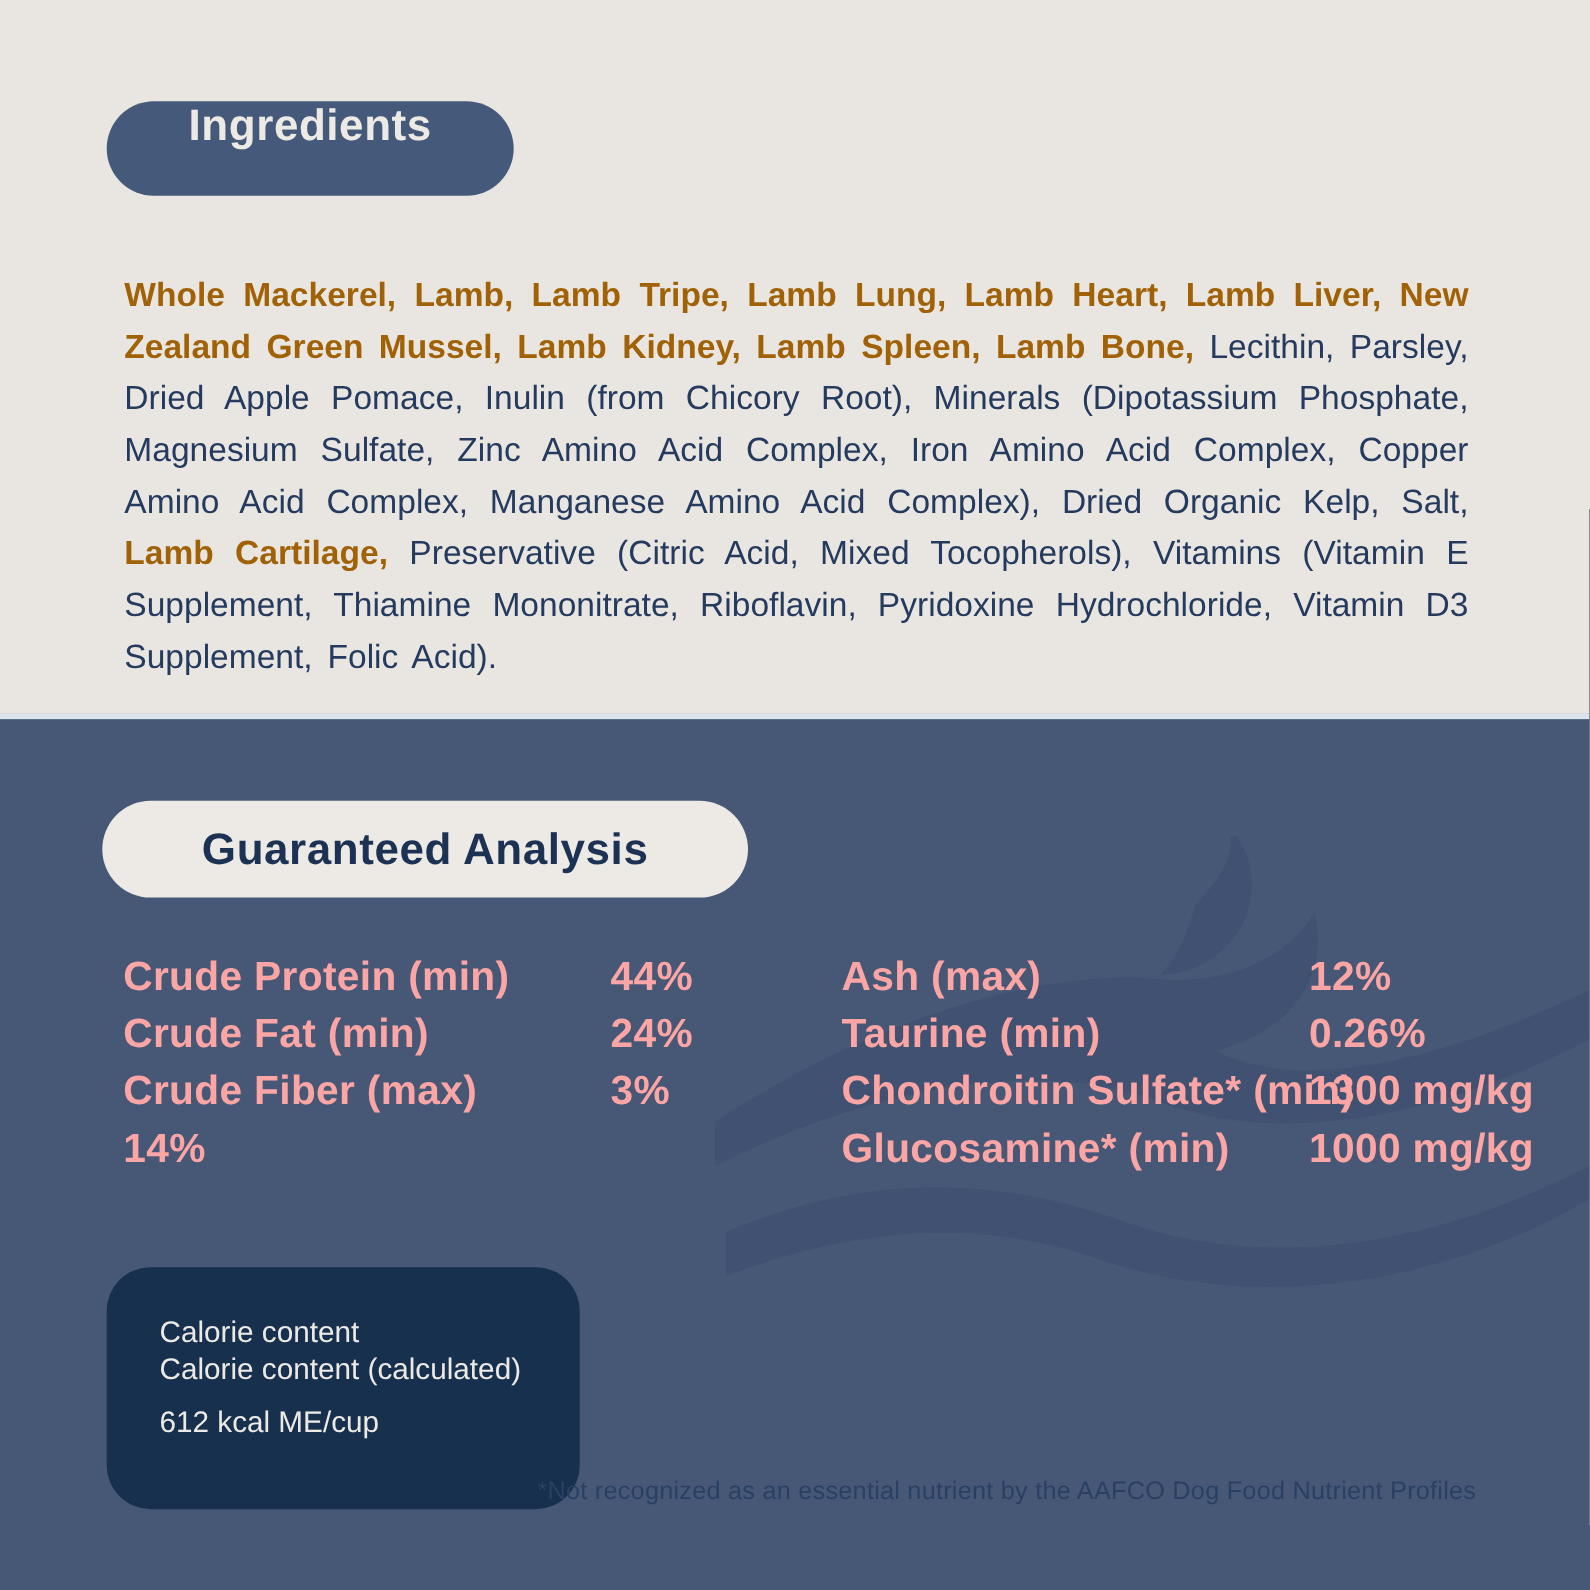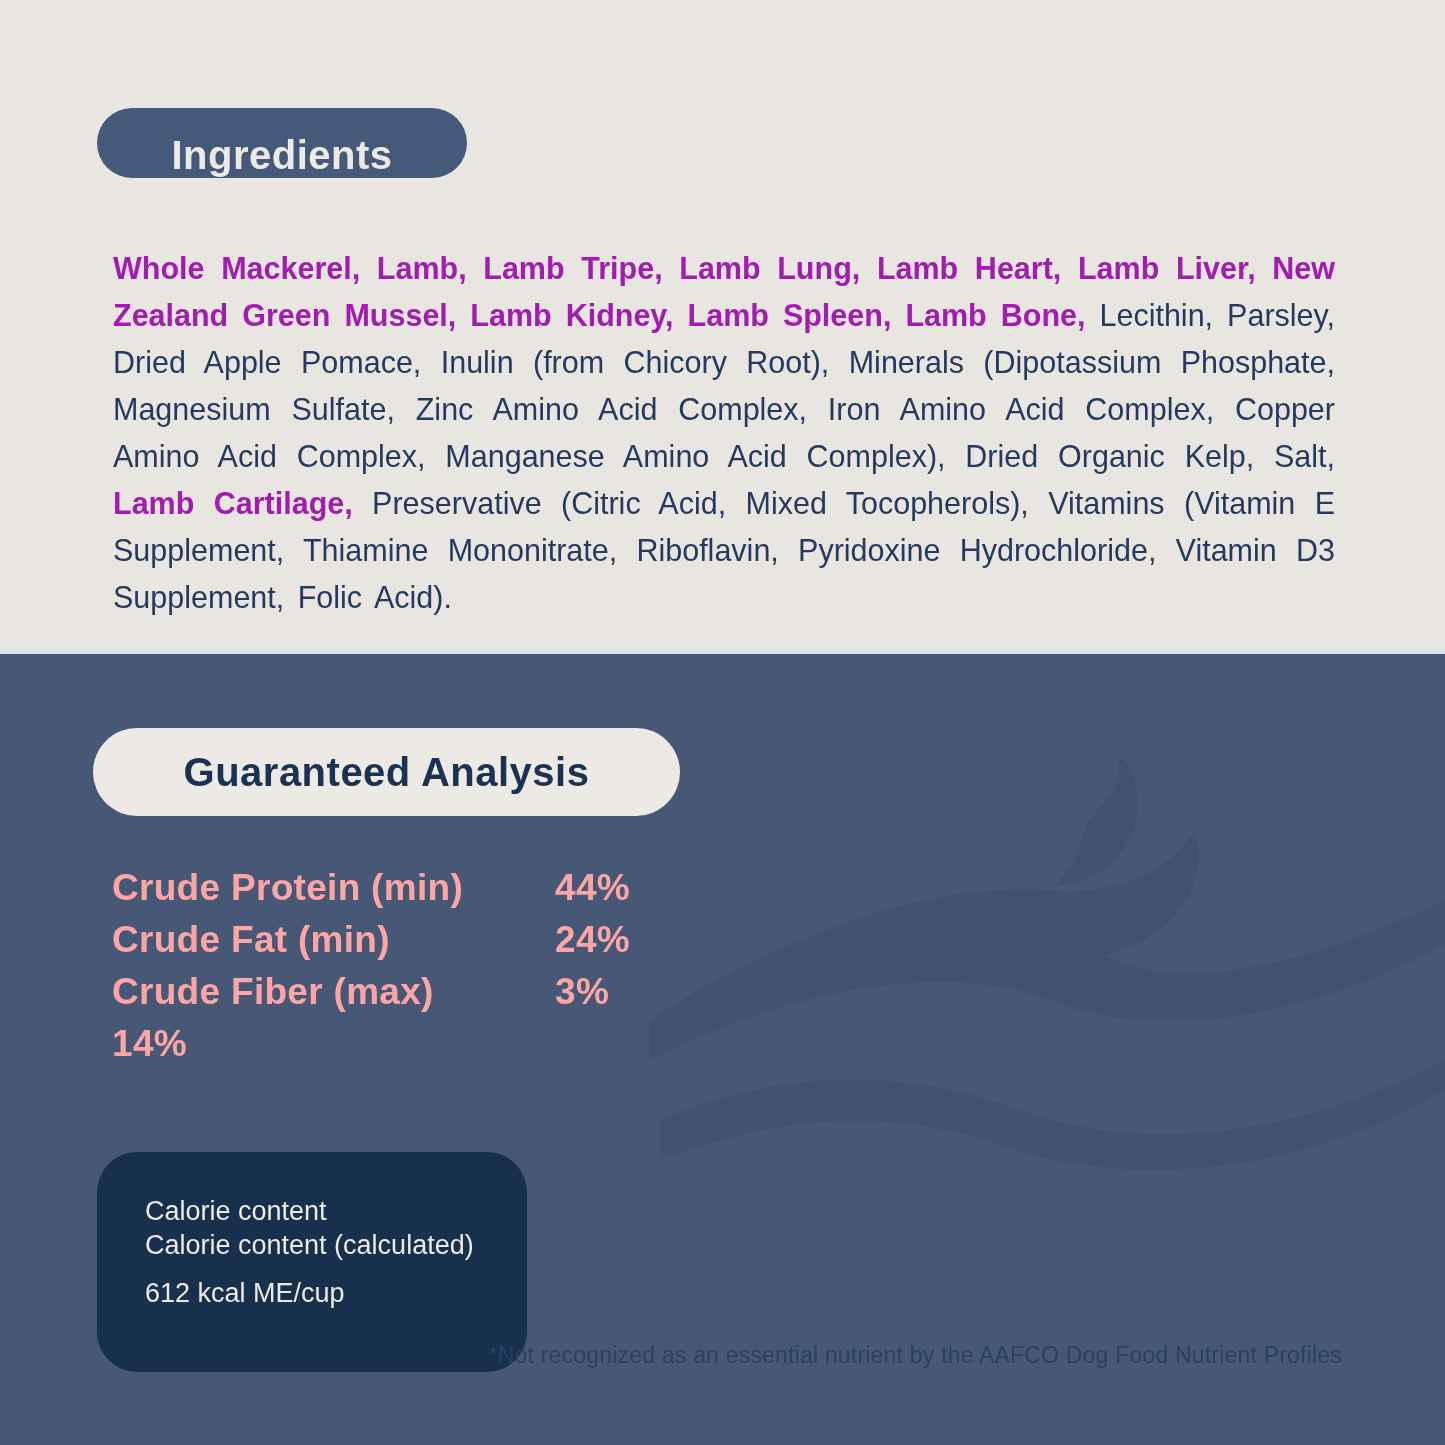--- a/index.html
+++ b/index.html
@@ -13,35 +13,35 @@
   
   .section-top{
     position:absolute;left:0;top:0;width:1445px;height:649px;
     background:#e9e6e1;
   }
   .section-divider{
     position:absolute;left:0;top:649px;width:1445px;height:5px;
     background:#dbe4ee;
   }
   .badge-dark{
-    position:absolute;left:97px;top:92px;width:370px;height:70px;
+    position:absolute;left:97px;top:92px;width:370px;height:86px;
     background:#45597a;border-radius:45px;
-    display:flex;align-items:flex-end;justify-content:center;margin-top:16px;
+    display:flex;align-items:flex-start;justify-content:center;
   }
   .badge-dark span{
     color:#edeae5;font-size:40px;font-weight:bold;letter-spacing:.5px;
   }
   .ingredients-text{
     position:absolute;left:113px;top:214px;width:1222px;
     font-size:30.5px;line-height:47px;
     text-align:justify;
     color:#243a5e;
     word-spacing:5px;
   }
-  .ingredients-text b{color:#a21caf;}
+  .ingredients-text b{color:#a16207;}
   
   .section-bottom{
     position:absolute;left:0;top:654px;width:1445px;height:791px;
     background:#475877;
   }
   .wave-decor{
     position:absolute;left:650px;top:760px;width:795px;height:440px;
     pointer-events:none;
   }
   .wave-decor path{fill:#36486b;opacity:.42;}
@@ -108,20 +108,30 @@
   <div class="ga-col left">
     <div>Crude Protein (min)</div>
     <div>44%</div>
     <div>Crude Fat (min)</div>
     <div>24%</div>
     <div>Crude Fiber (max)</div>
     <div>3%</div>
     <div>14%</div>
   </div>
 
+  <div class="ga-col right">
+    <div>Ash (max)</div>
+    <div>12%</div>
+    <div>Taurine (min)</div>
+    <div>0.26%</div>
+    <div>Chondroitin Sulfate* (min)</div>
+    <div>1300 mg/kg</div>
+    <div>Glucosamine* (min)</div>
+    <div>1000 mg/kg</div>
+  </div>
 
   <div class="calorie-box">
     <div class="inner">
       <p>Calorie content</p>
       <p>Calorie content (calculated)</p>
       <div class="gap"></div>
       <p>612 kcal ME/cup</p>
     </div>
   </div>
 

